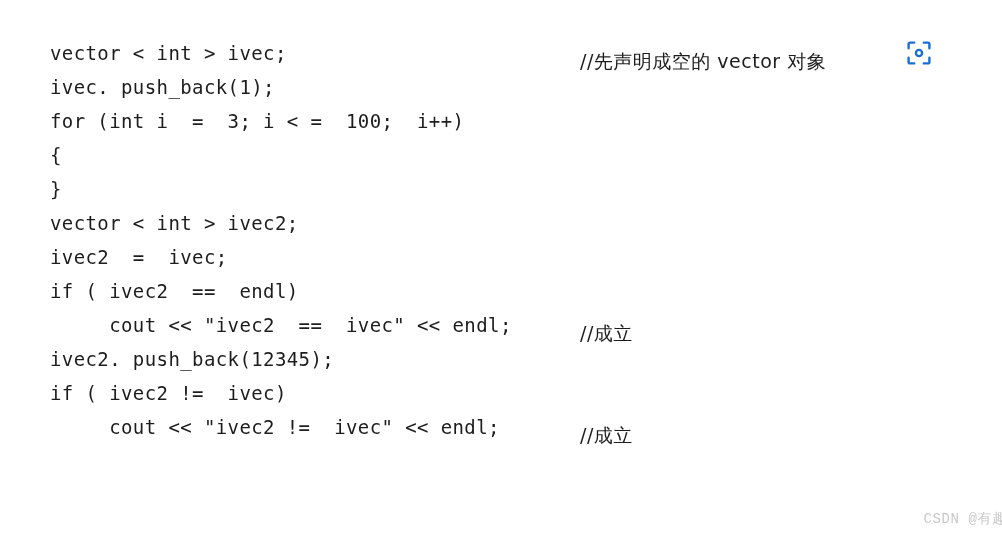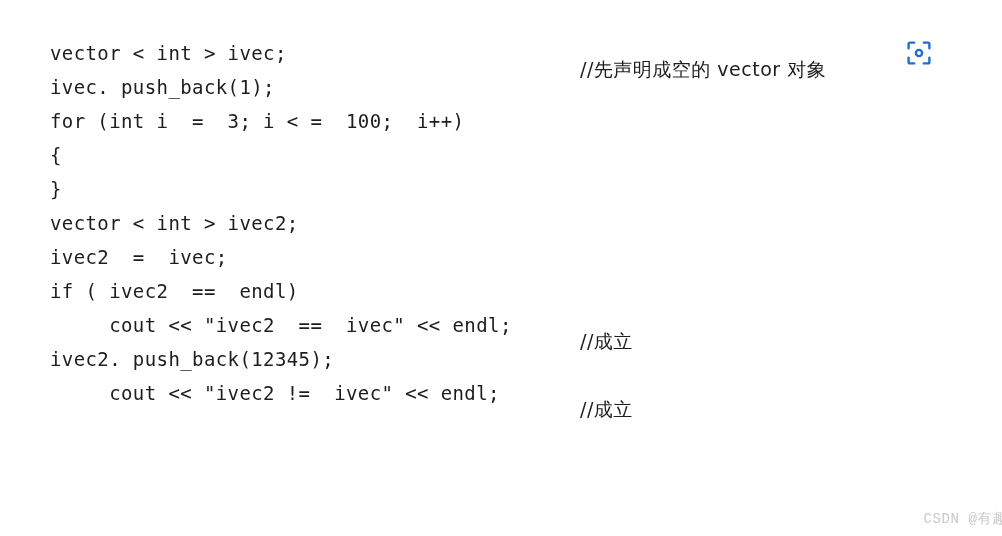--- a/index.html
+++ b/index.html
@@ -44,21 +44,21 @@
   }
 
   .code-text {
     display: inline-block;
     white-space: pre;
   }
 
   .code-comment {
     position: absolute;
     left: 530px;
-    top: 16px;
+    top: 8px;
     white-space: pre;
     font-family: "DejaVu Sans", sans-serif;
     font-size: 19px;
     color: #1d1d1d;
     letter-spacing: 0.5px;
   }
 
   #scan-badge {
     position: absolute;
     left: 896px;
@@ -97,20 +97,21 @@
       <div class="code-line"><span class="code-text">vector &lt; int &gt; ivec;</span><span class="code-comment">//先声明成空的 vector 对象</span></div>
       <div class="code-line"><span class="code-text">ivec. push_back(1);</span></div>
       <div class="code-line"><span class="code-text">for (int i  =  3; i &lt; =  100;  i++)</span></div>
       <div class="code-line"><span class="code-text">{</span></div>
       <div class="code-line"><span class="code-text">}</span></div>
       <div class="code-line"><span class="code-text">vector &lt; int &gt; ivec2;</span></div>
       <div class="code-line"><span class="code-text">ivec2  =  ivec;</span></div>
       <div class="code-line"><span class="code-text">if ( ivec2  ==  endl)</span></div>
       <div class="code-line"><span class="code-text">     cout &lt;&lt; "ivec2  ==  ivec" &lt;&lt; endl;</span><span class="code-comment">//成立</span></div>
       <div class="code-line"><span class="code-text">ivec2. push_back(12345);</span></div>
+      <div class="code-line"><span class="code-text">if ( ivec2 !=  ivec)</span></div>
       <div class="code-line"><span class="code-text">     cout &lt;&lt; "ivec2 !=  ivec" &lt;&lt; endl;</span><span class="code-comment">//成立</span></div>
     </div>
 
   <div id="scan-badge">
     <svg width="26" height="26" viewBox="0 0 26 26" aria-hidden="true">
       <g fill="none" stroke="#1a6fd4" stroke-width="2.4" stroke-linecap="round" stroke-linejoin="round">
         <path d="M2.6 8.2 V4.0 A1.4 1.4 0 0 1 4.0 2.6 H8.2"></path>
         <path d="M17.8 2.6 H22.0 A1.4 1.4 0 0 1 23.4 4.0 V8.2"></path>
         <path d="M23.4 17.8 V22.0 A1.4 1.4 0 0 1 22.0 23.4 H17.8"></path>
         <path d="M8.2 23.4 H4.0 A1.4 1.4 0 0 1 2.6 22.0 V17.8"></path>

